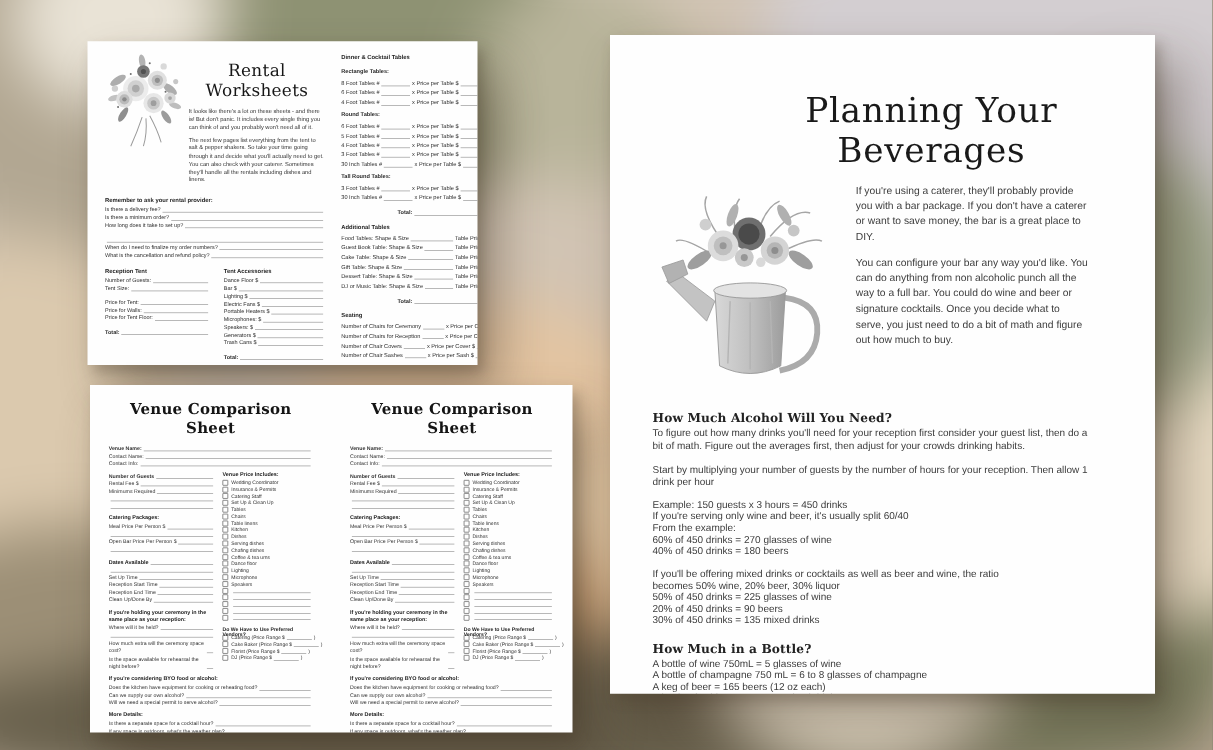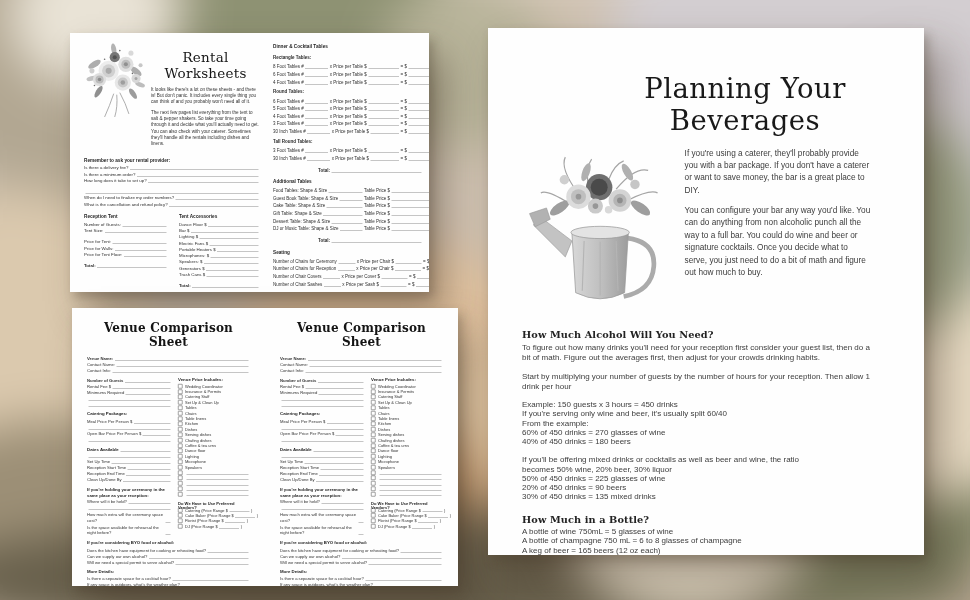--- a/index.html
+++ b/index.html
@@ -6,21 +6,21 @@
   body{width:970px;height:600px;overflow:hidden;font-family:"Liberation Sans",sans-serif}
   .stage{position:relative;width:970px;height:600px;overflow:hidden;background:#c9bcab}
   .bg{position:absolute;inset:-50px;filter:blur(24px);background:linear-gradient(120deg,#bdb2a2,#d3c6b6 35%,#cdbfae 60%,#b4a58e)}
   .blob{position:absolute;border-radius:50%}
 
   .page{position:absolute;background:#fefefe;overflow:hidden;
         box-shadow:4px 6px 10px rgba(70,56,40,.30),16px 22px 36px rgba(70,56,40,.42)}
   .sw{transform:scale(.5);transform-origin:0 0;box-sizing:border-box;color:#2b2b2b}
 
   
-  #rental{left:70px;top:33px;width:359px;height:259px}
+  #rental{left:70px;top:33px;width:312px;height:259px}
   #rental .sw{width:770px;height:518px;display:flex;gap:26px;padding:20px 28px}
   .lcol{width:352px;flex:0 0 auto}
   .rcol{flex:1;min-width:0}
   .hdr{display:flex}
   .bouquet{flex:0 0 auto}
   .tw{flex:1;min-width:0;padding-left:6px}
   .doc-title{font-family:"DejaVu Serif",serif;font-size:27px;line-height:1.18;text-align:center;
              color:#161616;letter-spacing:.5px;margin-top:12px}
   .intro{font-size:9.2px;line-height:1.38;color:#333;margin-top:10px}
   .intro p{margin:0 0 8px}

